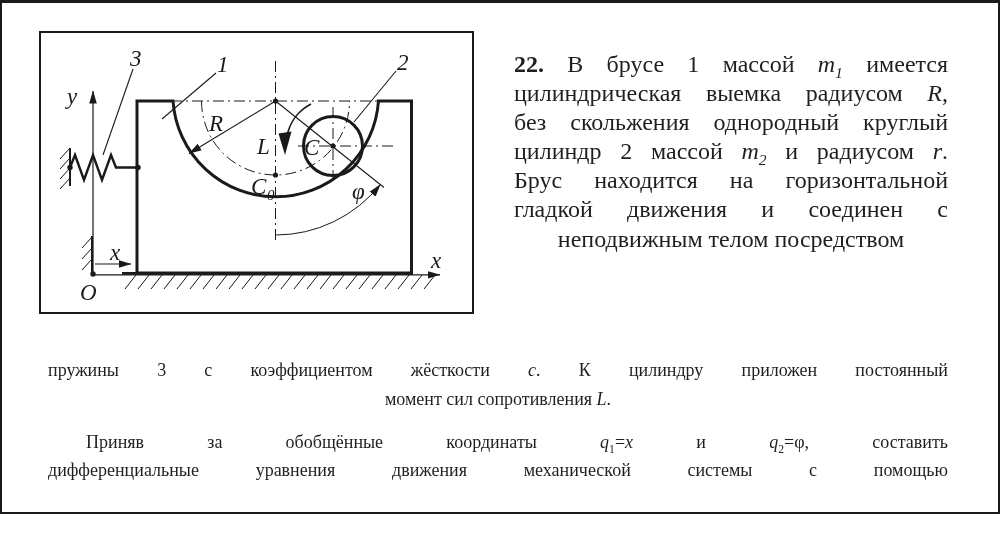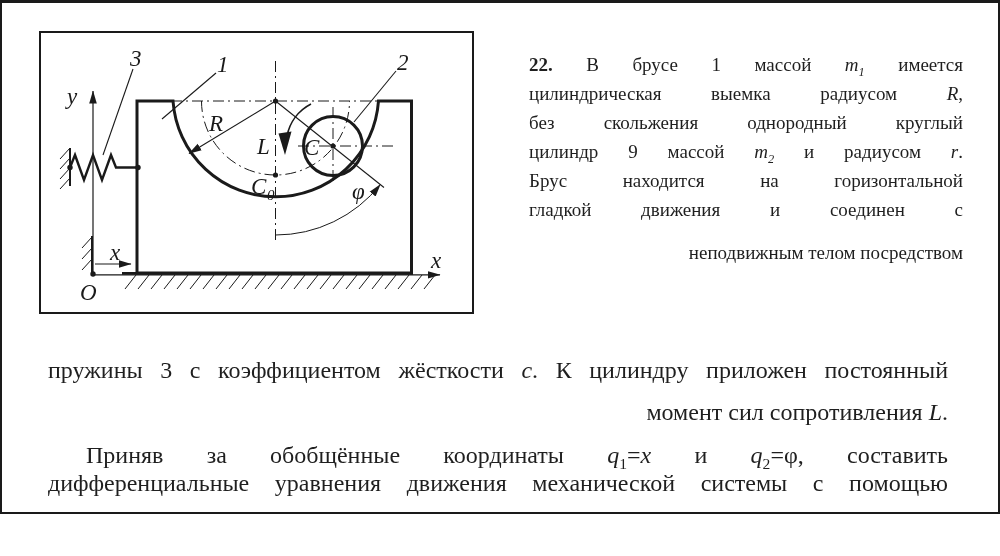--- a/index.html
+++ b/index.html
@@ -4,27 +4,27 @@
 <style>
   html,body{margin:0;padding:0;background:#fff;}
   .page{position:relative;width:1000px;height:556px;background:#ffffff;overflow:hidden;
         font-family:"Liberation Serif","DejaVu Serif",serif;color:#1f1f1f;}
   .sheet-frame{position:absolute;left:0;top:0;width:996px;height:509px;
         border-top:3px solid #1a1a1a;border-left:2px solid #1a1a1a;
         border-right:2px solid #1a1a1a;border-bottom:2px solid #1a1a1a;}
   .figure-box{position:absolute;left:39px;top:31px;width:435px;height:283px;
         border:2.5px solid #1a1a1a;box-sizing:border-box;background:#fff;}
   .figure-box svg{display:block;}
-  .col-text{position:absolute;left:529px;top:50px;width:434px;
-        font-size:19px;line-height:29.1px;}
+  .col-text{position:absolute;left:514px;top:50px;width:434px;
+        font-size:24px;line-height:29.1px;}
   .bottom-text{position:absolute;left:48px;top:356px;width:900px;
-        font-size:24px;line-height:28.8px;}
+        font-size:18px;line-height:28.8px;}
   .ln{white-space:normal;}
   .j{text-align:justify;text-align-last:justify;text-justify:inter-word;}
-  .left{text-align:right;margin-top:13px;}
+  .left{text-align:center;}
   .indent{padding-left:38px;box-sizing:border-box;}
   .par-gap{margin-top:14px;}
   .b{font-weight:bold;}
   .i{font-style:italic;}
   .sub{vertical-align:sub;font-size:0.65em;line-height:0;}
   .dlabel{font-family:"Liberation Serif","DejaVu Serif",serif;font-style:italic;
         font-size:23px;fill:#1a1a1a;}
   .dlabel-sm{font-family:"Liberation Serif","DejaVu Serif",serif;font-style:italic;
         font-size:15px;fill:#1a1a1a;}
 </style>
@@ -106,21 +106,21 @@
       <text class="dlabel" x="210" y="161">C</text>
       <text class="dlabel-sm" x="226" y="167">0</text>
       <text class="dlabel" x="311" y="166">φ</text>
     </svg>
   </div>
 
   <div class="col-text">
     <div class="ln j"><span class="b">22.</span><span> В брусе 1 массой </span><span class="i">m</span><span class="i sub">1</span><span> имеется</span></div>
     <div class="ln j"><span>цилиндрическая выемка радиусом </span><span class="i">R</span><span>,</span></div>
     <div class="ln j"><span>без скольжения однородный круглый</span></div>
-    <div class="ln j"><span>цилиндр 9 массой </span><span class="i">m</span><span class="i sub">2</span><span> и радиусом </span><span class="i">r</span><span>.</span></div>
+    <div class="ln j"><span>цилиндр 2 массой </span><span class="i">m</span><span class="i sub">2</span><span> и радиусом </span><span class="i">r</span><span>.</span></div>
     <div class="ln j"><span>Брус находится на горизонтальной</span></div>
     <div class="ln j"><span>гладкой движения и соединен с</span></div>
     <div class="ln left"><span>неподвижным телом посредством</span></div>
   </div>
 
   <div class="bottom-text">
     <div class="ln j"><span>пружины 3 с коэффициентом жёсткости </span><span class="i">c</span><span>. К цилиндру приложен постоянный</span></div>
     <div class="ln left"><span>момент сил сопротивления </span><span class="i">L</span><span>.</span></div>
     <div class="ln j indent par-gap"><span>Приняв за обобщённые координаты </span><span class="i">q</span><span class="sub">1</span><span>=</span><span class="i">x</span><span> и </span><span class="i">q</span><span class="sub">2</span><span>=φ, составить</span></div>
     <div class="ln j"><span>дифференциальные уравнения движения механической системы с помощью</span></div>

